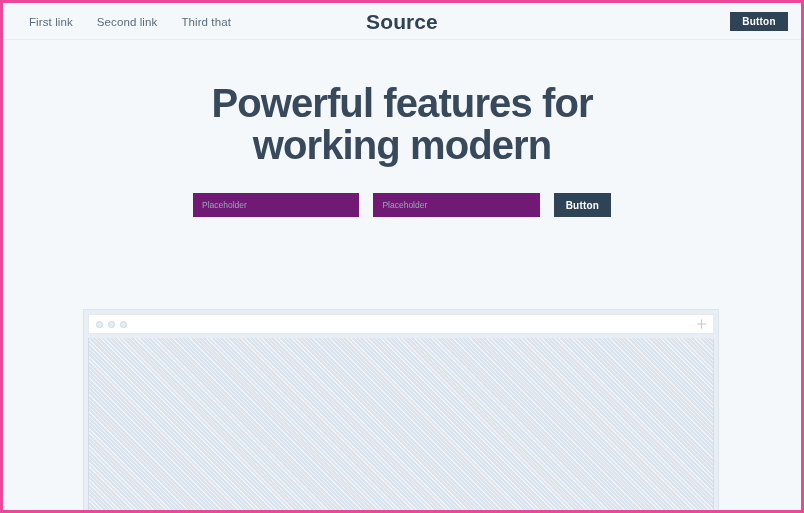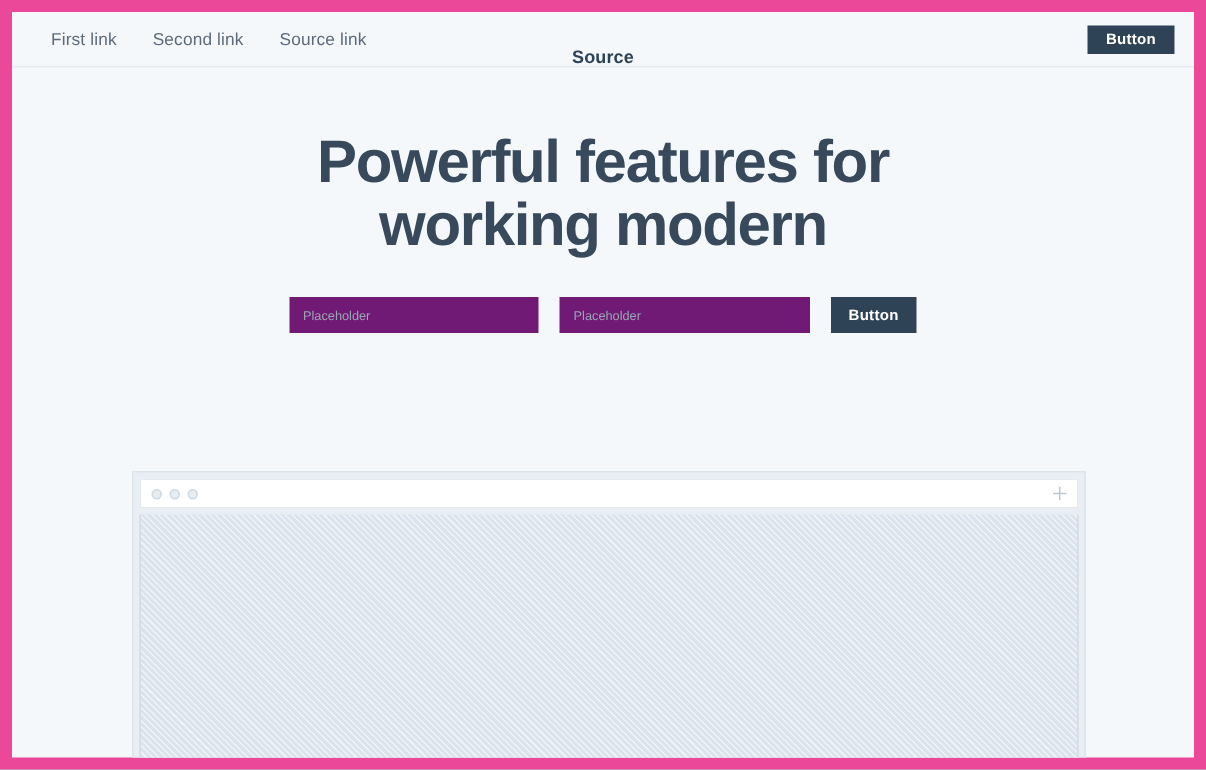--- a/index.html
+++ b/index.html
@@ -16,21 +16,21 @@
     -webkit-font-smoothing: antialiased;
   }
 
   
   #window-frame {
     position: absolute;
     left: 0; top: 0;
     width: 804px;
     height: 513px;
     box-sizing: border-box;
-    border: 8px solid #ec4899;
+    border: 3px solid #ec4899;
     background: #f5f8fa;
     overflow: hidden;
   }
 
   
   #site-header {
     position: relative;
     height: 37px;
     box-sizing: border-box;
     background: #f5f8fa;
@@ -51,23 +51,23 @@
     letter-spacing: .1px;
     cursor: pointer;
     white-space: nowrap;
   }
   #brand-logo {
     position: absolute;
     left: 0; right: 0;
     top: 0;
     height: 37px;
     display: flex;
-    align-items: flex-end;
+    align-items: center;
     justify-content: center;
-    font-size: 12px;
+    font-size: 21px;
     font-weight: bold;
     color: #2e4356;
     letter-spacing: .1px;
     pointer-events: none;
   }
   #header-cta {
     position: absolute;
     right: 13px;
     top: 9px;
     width: 58px;
@@ -217,21 +217,21 @@
 </head>
 <body>
 
 <div id="window-frame">
 
   <div id="site-header">
 
     <nav id="nav-links">
       <span class="nav-link">First link</span>
       <span class="nav-link">Second link</span>
-      <span class="nav-link">Source link</span>
+      <span class="nav-link">Third that</span>
     </nav>
 
     <div id="brand-logo">
       <span>Source</span>
     </div>
 
     <button id="header-cta">Button</button>
   </div>
 
   <section id="hero">

